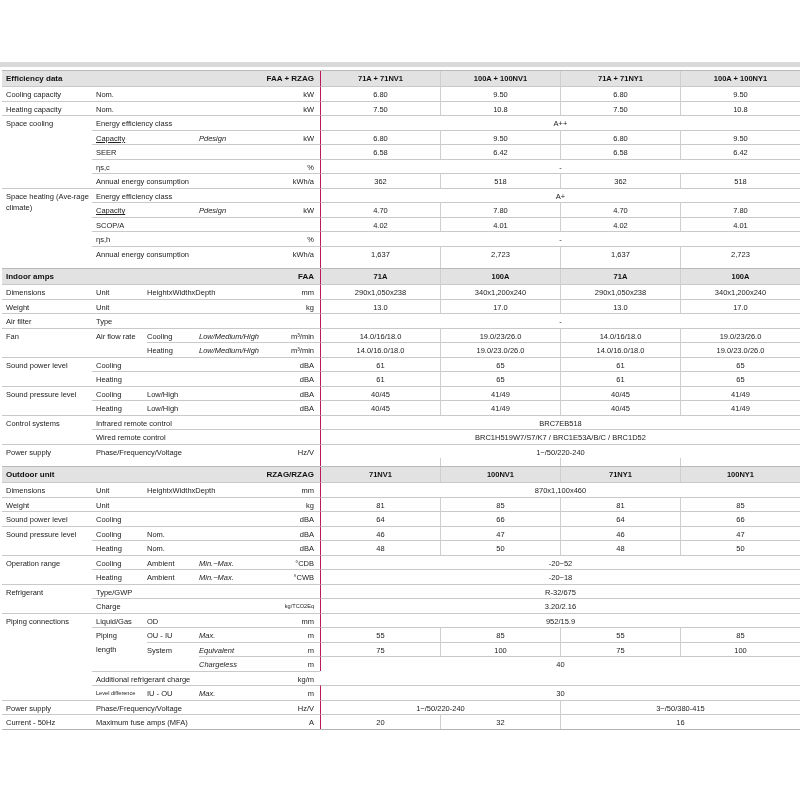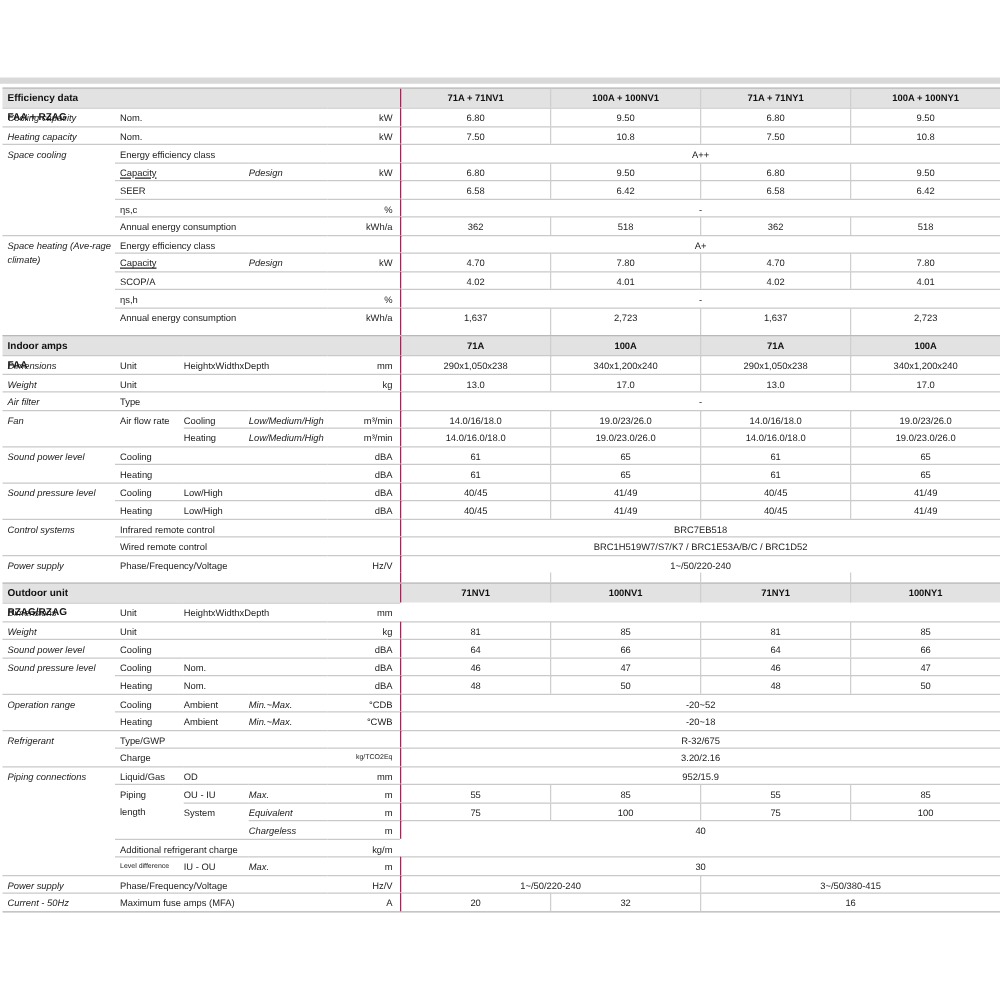--- a/index.html
+++ b/index.html
@@ -8,38 +8,38 @@
     font-family: "Liberation Sans", sans-serif; color: #222;
     overflow: hidden; position: relative;
   }
   .top-band { position: absolute; left: 0; top: 62px; width: 800px; height: 5px; background: #d9d9d9; }
   .spec-table { position: absolute; left: 2px; top: 70px; width: 798px; border-bottom: 1px solid #b3b3b3; }
   .row { display: flex; height: 14.5px; }
   .cell { font-size: 7.5px; line-height: 11px; padding-top: 2.4px; overflow: visible; white-space: nowrap; }
   .cell.sm { font-size: 5.6px; }
   .bt { border-top: 1px solid #c9c9c9; }
   
-  .c-cat  { width: 90px;  padding-left: 4px; white-space: normal; font-style: italic; }
+  .c-cat  { width: 90px;  padding-left: 4px; white-space: normal; }
   .c-s1   { width: 55px;  padding-left: 4px; }
   .c-s2   { width: 52px; }
   .c-s3   { width: 63px; font-style: italic; }
   .c-s1s2 { width: 107px; padding-left: 4px; text-decoration: underline; }
   .c-s2s3 { width: 115px; }
   .c-s1s3 { width: 170px; padding-left: 4px; }
   .c-unit { width: 58px; text-align: right; padding-right: 6px; }
   
   .val { text-align: center; }
   .val.s1 { width: 120px; }
   .val.s2 { width: 240px; }
   .val.s4 { width: 480px; }
   .vfirst { border-left: 1px solid #be185d; }
   .vnext  { border-left: 1px solid #cfcfcf; }
   
   .sec-head { height: 16px; background: #e2e2e2; border-top: 1px solid #b9b9b9; }
-  .sec-head .cell { padding-top: 0; line-height: 15px; font-weight: bold; color: #111; flex-direction: column; }
+  .sec-head .cell { padding-top: 0; line-height: 15px; font-weight: bold; color: #111; }
   .head-left { width: 318px; display: flex; justify-content: space-between; padding: 0 6px 0 4px; }
   .sec-title, .sec-combo { font-size: 8px; font-weight: bold; line-height: 15px; color: #111; }
   
   .gap-row { height: 8px; }
   .gap-row .cell { padding: 0; }
   .gapleft { width: 318px; }
 </style>
 </head>
 <body>
 
@@ -288,20 +288,21 @@
       <div class="cell val s1 vfirst">71NV1</div>
       <div class="cell val s1 vnext">100NV1</div>
       <div class="cell val s1 vnext">71NY1</div>
       <div class="cell val s1 vnext">100NY1</div>
     </div>
     <div class="row">
       <div class="cell lab c-cat bt">Dimensions</div>
       <div class="cell lab c-s1 bt">Unit</div>
       <div class="cell lab c-s2s3 bt">HeightxWidthxDepth</div>
       <div class="cell lab c-unit bt">mm</div>
+      <div class="cell val bt s4 vfirst">870x1,100x460</div>
     </div>
     <div class="row">
       <div class="cell lab c-cat bt">Weight</div>
       <div class="cell lab c-s1s3 bt">Unit</div>
       <div class="cell lab c-unit bt">kg</div>
       <div class="cell val bt s1 vfirst">81</div>
       <div class="cell val bt s1 vnext">85</div>
       <div class="cell val bt s1 vnext">81</div>
       <div class="cell val bt s1 vnext">85</div>
     </div>

